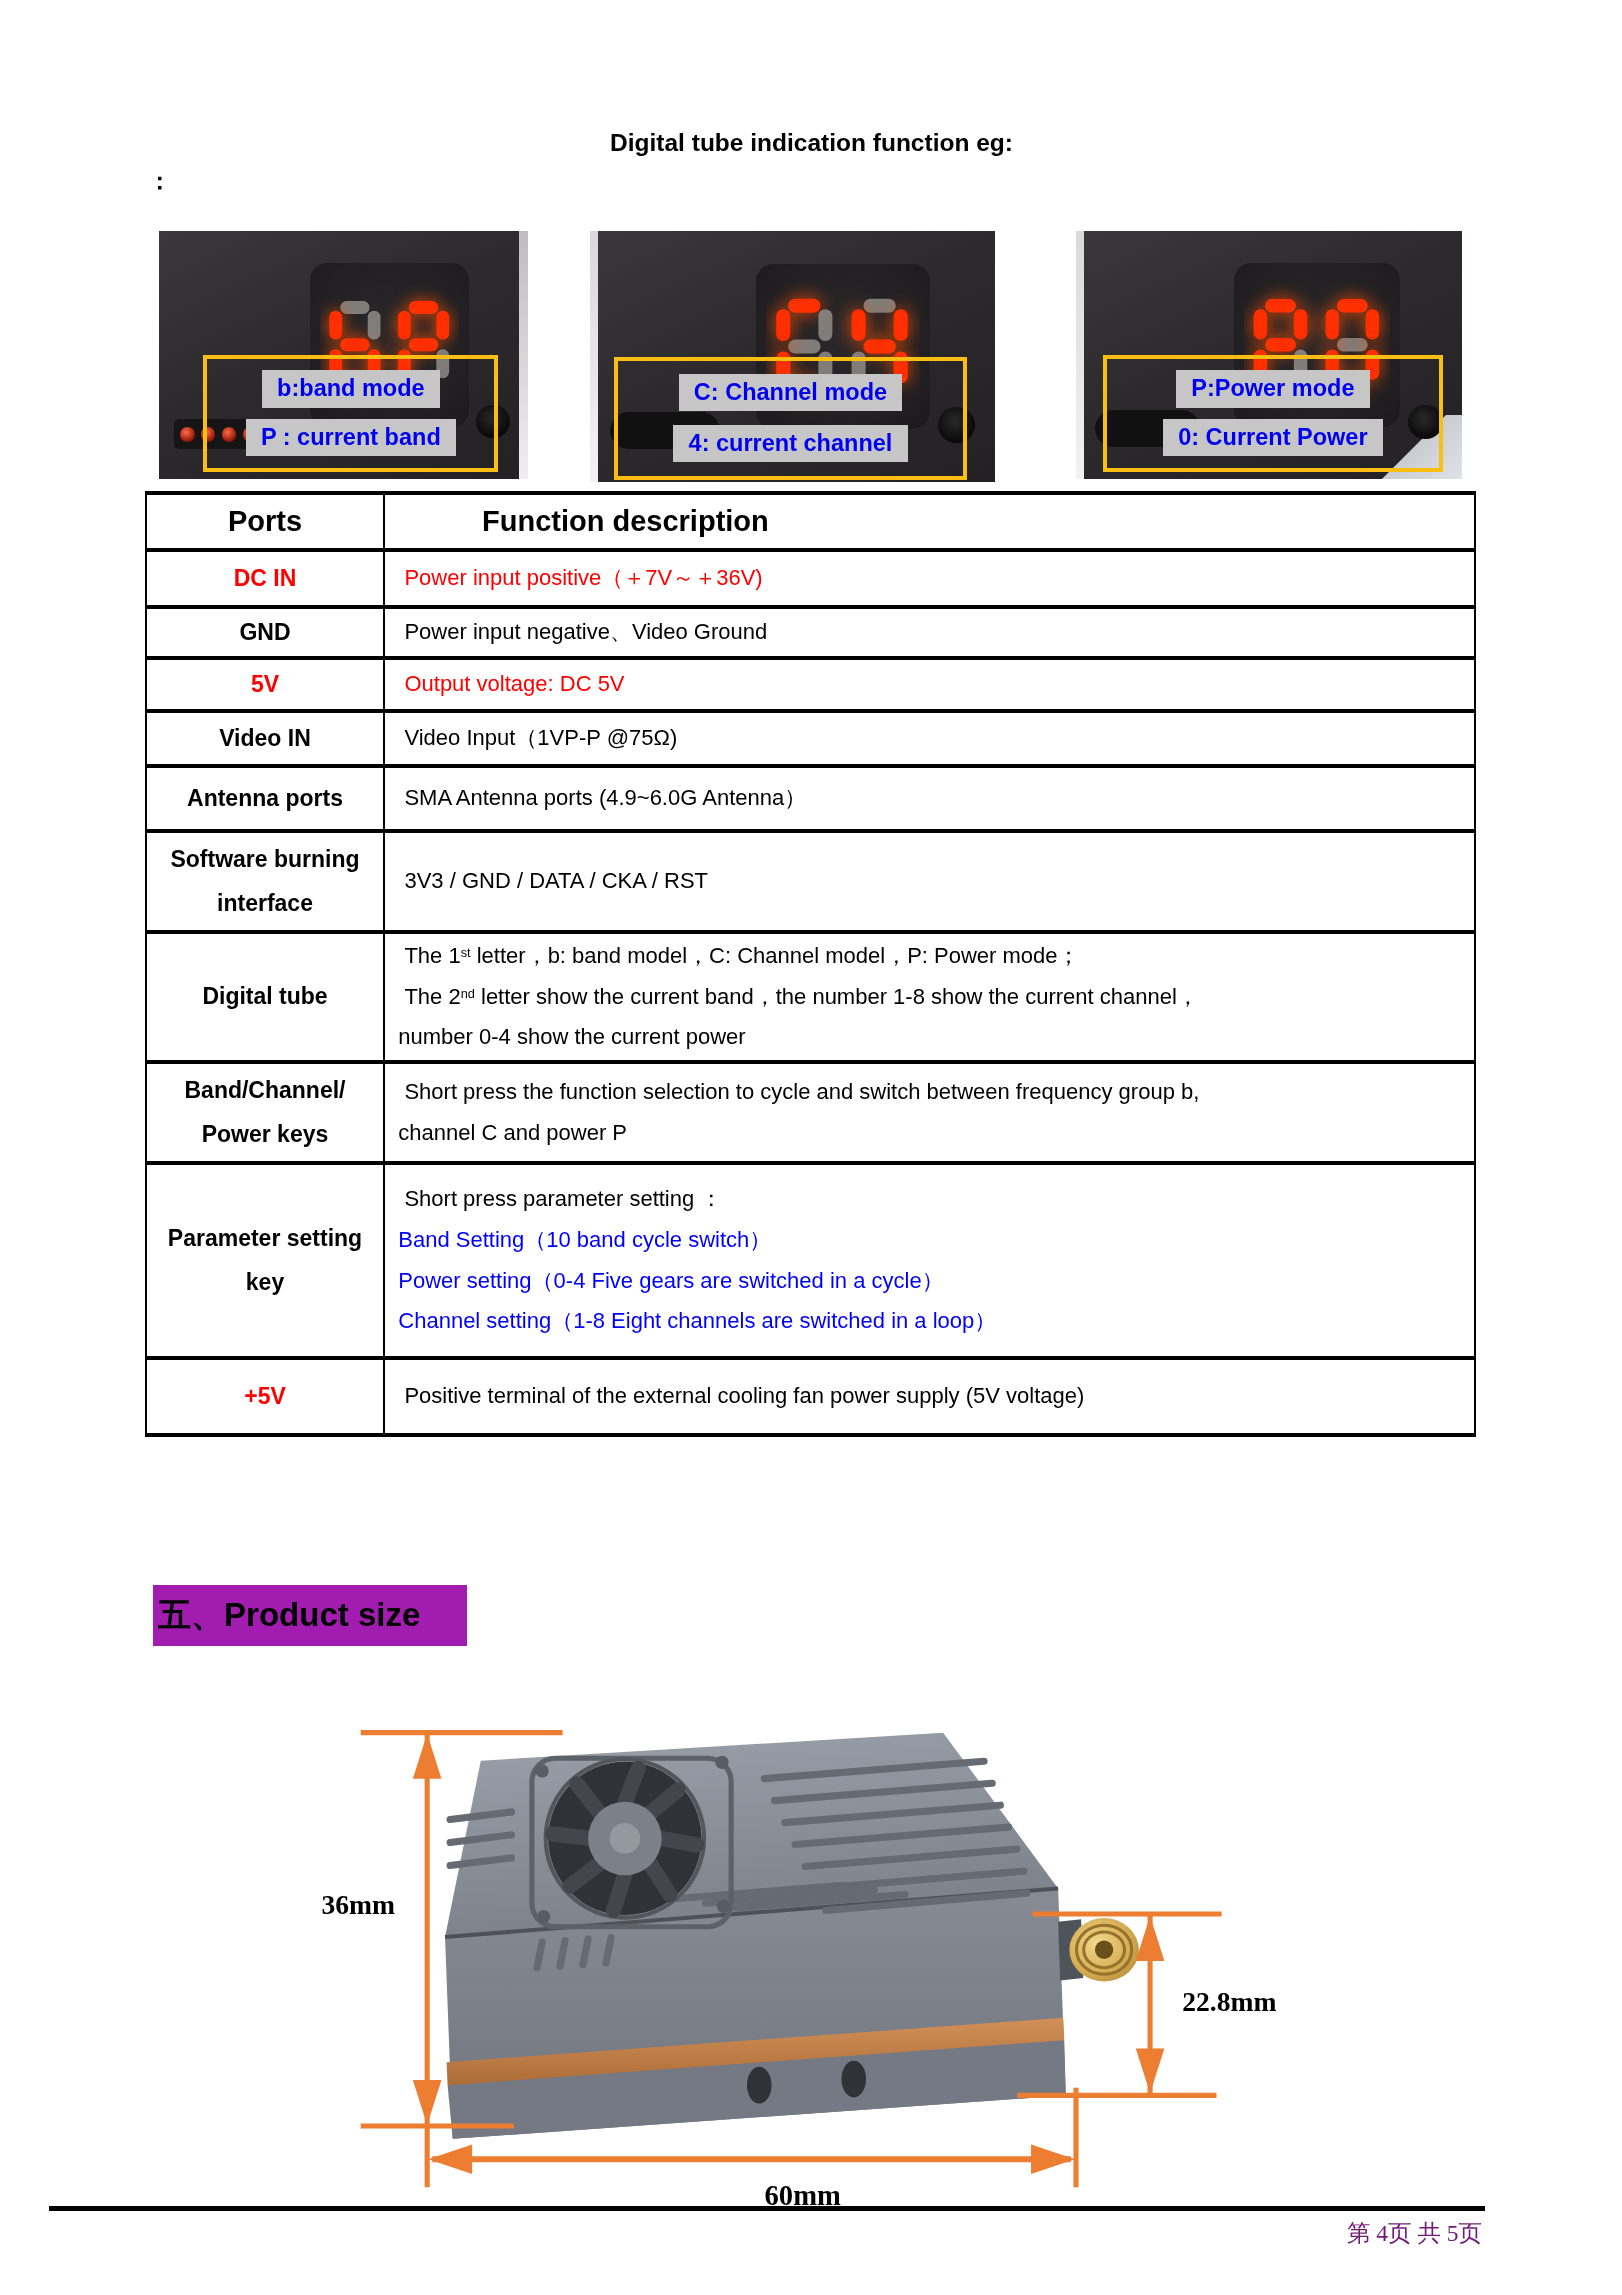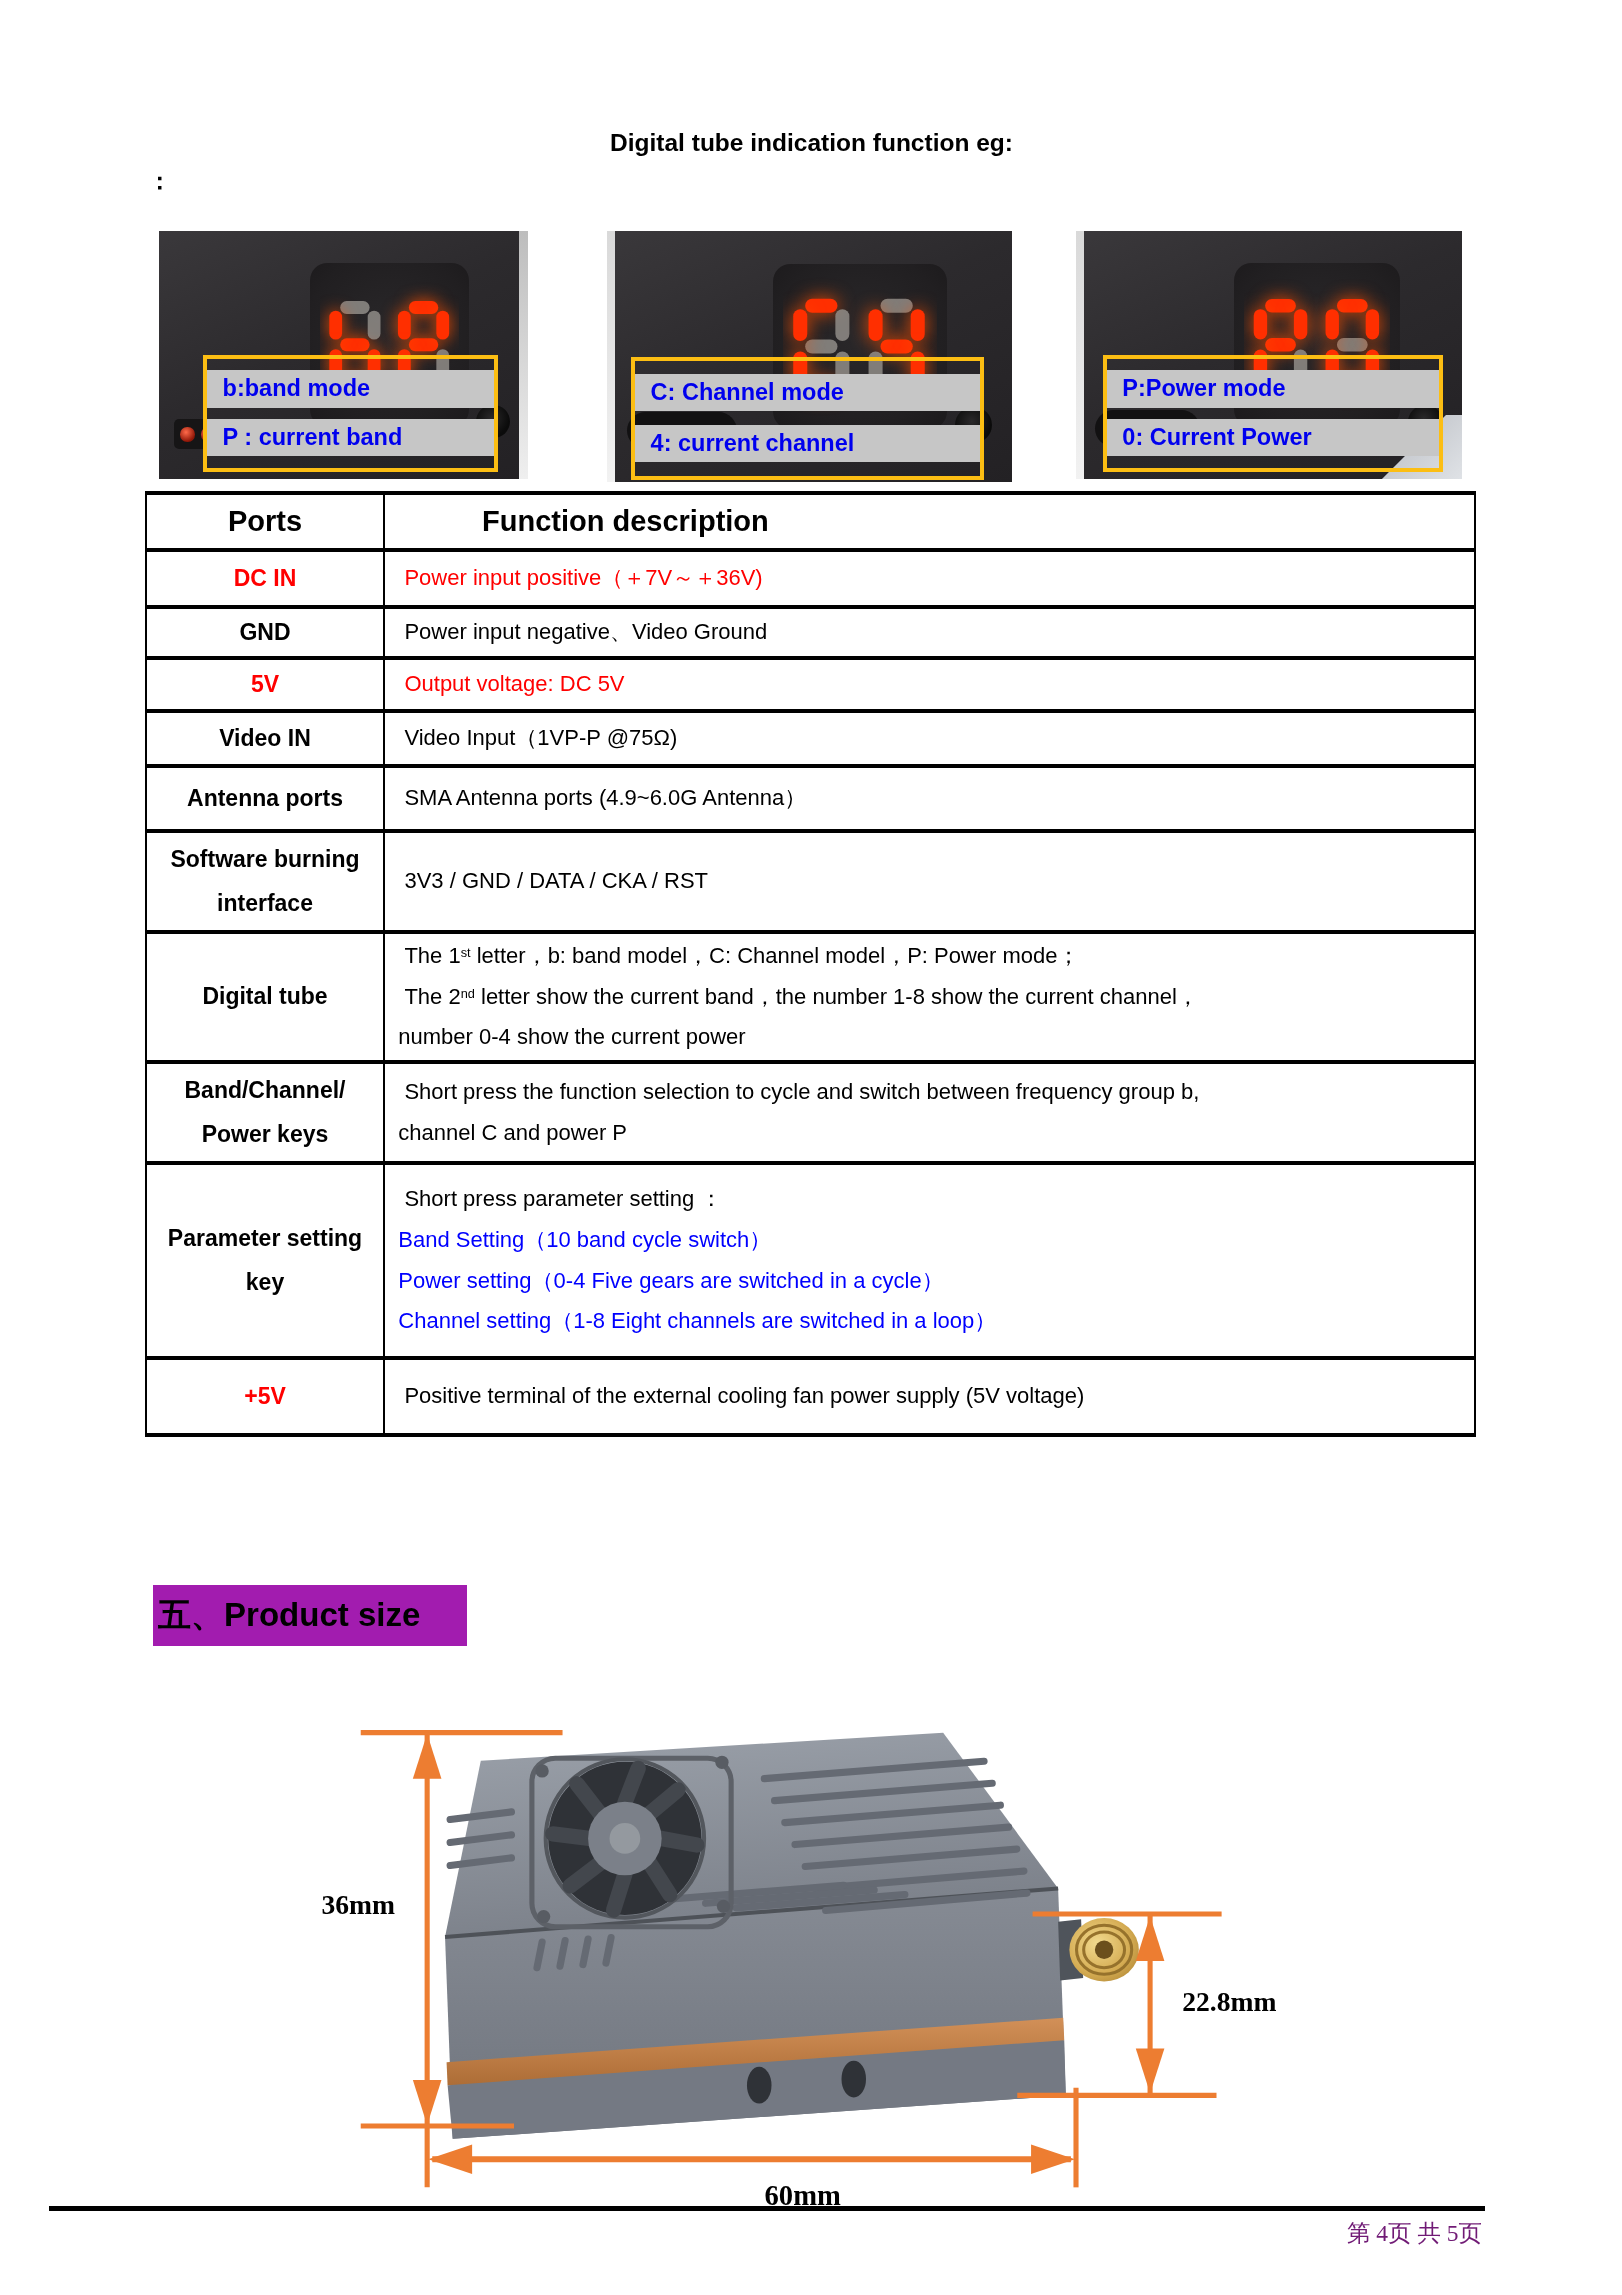--- a/index.html
+++ b/index.html
@@ -8,34 +8,34 @@
 
   
   .doc-title{position:absolute;left:0;right:0;top:129px;text-align:center;
              font-size:24.5px;font-weight:bold;letter-spacing:0px;}
   .stray-colon{position:absolute;left:148px;top:165px;font-size:23.5px;font-weight:bold;}
 
   
   .photo{position:absolute;top:231px;background:linear-gradient(155deg,#3a383b 0%,#2c2a2d 45%,#232124 100%);
          overflow:hidden;}
   .photo.p1{left:159px;width:369px;height:248px;}
-  .photo.p2{left:607px;width:405px;height:251px;}
+  .photo.p2{left:590px;width:405px;height:251px;}
   .photo.p3{left:1076px;width:386px;height:248px;}
   .edgeR{position:absolute;right:0;top:0;width:2.4%;height:100%;background:linear-gradient(#bdbdbd,#efefef);}
   .edgeL{position:absolute;left:0;top:0;width:2.0%;height:100%;background:linear-gradient(#d9d9d9,#f2f2f2);}
   .corner{position:absolute;right:0;bottom:0;width:30%;height:26%;
           background:linear-gradient(135deg,transparent 55%,#c9ccd1 56%,#dfe2e6 100%);}
   .plate{position:absolute;left:41%;top:13%;width:43%;height:66%;background:
          radial-gradient(circle at 50% 45%,#2a282a 0%,#211f21 70%,#1b191b 100%);
          border-radius:17.4px;}
   .segsvg{position:absolute;left:6%;top:8%;width:88%;height:84%;}
   .seg-on{filter:drop-shadow(0 0 14px rgba(255,80,0,0.95));}
   .seg-off{opacity:.8;}
   .ybox{position:absolute;left:12%;right:8%;top:50%;bottom:3%;border:4.6px solid #fcbe13;
-        display:flex;flex-direction:column;justify-content:space-evenly;}
+        display:flex;flex-direction:column;align-items:center;justify-content:space-evenly;}
   .p2 .ybox{left:6%;right:7%;bottom:1%;}
   .p3 .ybox{left:7%;right:5%;}
   .plabel{background:#c6c6c6;color:#0000ee;font-weight:bold;font-size:23.5px;
           padding:4.1px 15.3px;white-space:nowrap;line-height:1.25;}
   .pins{position:absolute;left:4%;top:76%;width:30%;height:12%;background:#161516;border-radius:5.1px;
         display:flex;align-items:center;justify-content:space-evenly;}
   .pins i{width:13%;aspect-ratio:1/1;border-radius:50%;background:radial-gradient(circle at 40% 35%,#ff6a4a,#8f1607 70%);}
   .blob{position:absolute;left:5%;top:72%;width:27%;height:15%;background:#121112;border-radius:22.5px;}
   .screwhole{position:absolute;right:5%;top:70%;width:9%;aspect-ratio:1/1;border-radius:50%;
              background:radial-gradient(circle at 45% 40%,#2a292a 0%,#0b0b0b 65%);}

